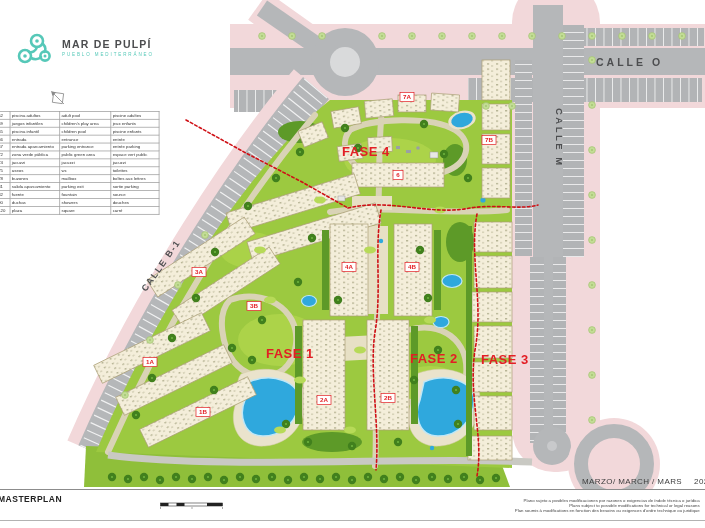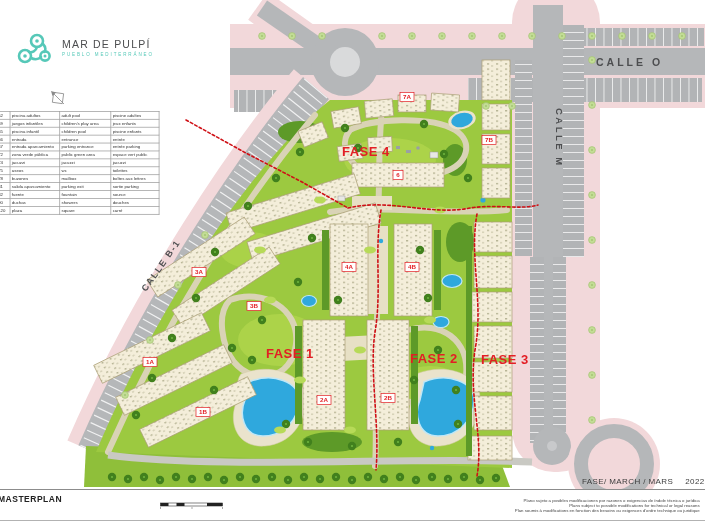--- a/index.html
+++ b/index.html
@@ -1,21 +1,21 @@
 <!DOCTYPE html>
 <html><head>
 <meta charset="utf-8">
 <style>
   html,body{margin:0;padding:0;background:#fff;}
   .page{position:relative;width:705px;height:528px;background:#fff;overflow:hidden;
         font-family:"Liberation Sans",sans-serif;}
   .abs{position:absolute;}
   svg{display:block;}
   
-  .brand-name{font-size:10.5px;letter-spacing:1.2px;color:#4c4d4f;font-weight:normal;}
+  .brand-name{font-size:10.5px;letter-spacing:1.2px;color:#4c4d4f;font-weight:bold;}
   .brand-tag{font-size:4.5px;letter-spacing:1.9px;color:#56c8b8;margin-top:2px;}
   
   .legend{left:-4px;top:111px;transform:scale(0.72);transform-origin:top left;}
   .legend table{border-collapse:collapse;table-layout:fixed;width:210px;background:#fff;}
   .legend td{border:0.5px solid #9a9a9a;font-size:6px;line-height:8px;color:#333;
              padding:1px 2px;white-space:nowrap;overflow:hidden;}
   .legend td.num{width:14px;}
   .legend td.es{width:64px;}
   .legend td.en{width:66px;}
   .legend td.fr{width:62px;}
@@ -455,21 +455,21 @@
             <td class="num">120</td>
             <td class="es">plaza</td>
             <td class="en">square</td>
             <td class="fr">carré</td>
           </tr>
     </tbody>
       </table>
   </div>
 
   <div class="abs dateline">
-    <span>FASE/ MARCH / MARS</span><span class="yr">2022</span>
+    <span>MARZO/ MARCH / MARS</span><span class="yr">2022</span>
   </div>
   <div class="abs footer-bg"></div>
   <div class="abs rule" style="top:489px;"></div>
   <div class="abs masterplan">MASTERPLAN</div>
   <svg class="abs" style="left:160px;top:501px;" width="66" height="10" viewBox="0 0 66 10">
     <rect x="0.5" y="2" width="62" height="3" fill="#fff" stroke="#333" stroke-width="0.6"></rect>
     <rect x="0.5" y="2" width="8" height="3" fill="#222"></rect>
     <rect x="16.5" y="2" width="8" height="3" fill="#222"></rect>
     <rect x="47" y="2" width="15.5" height="3" fill="#222"></rect>
     <line x1="0.5" y1="6" x2="0.5" y2="8" stroke="#555" stroke-width="0.5"></line>

